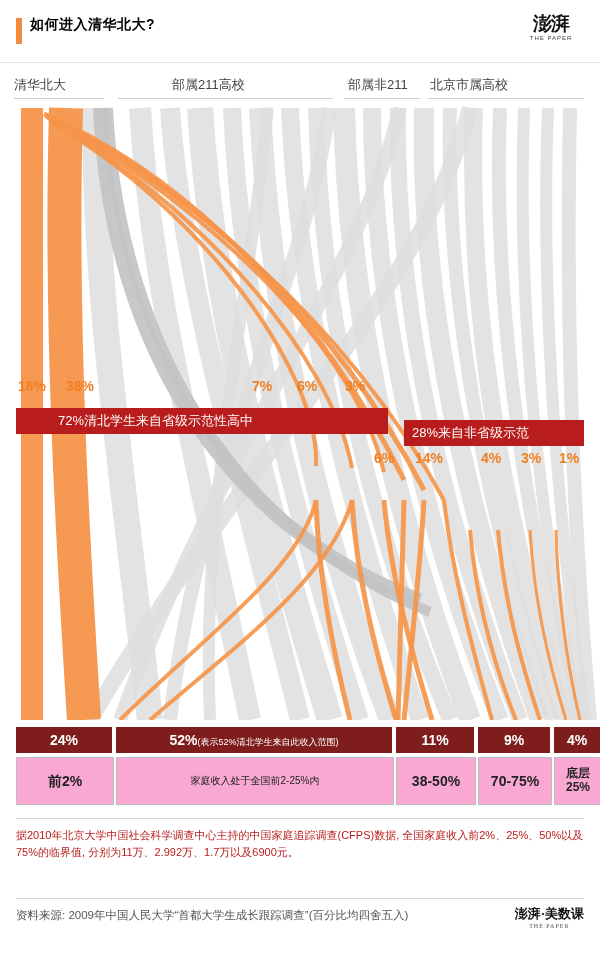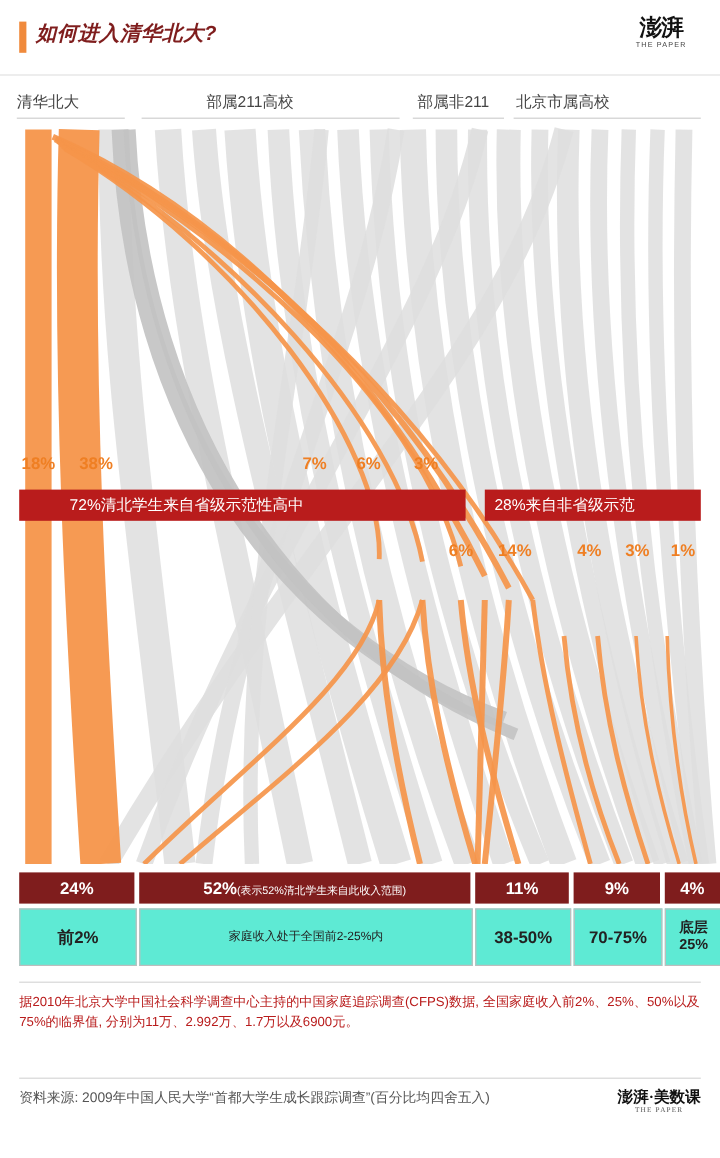--- a/index.html
+++ b/index.html
@@ -14,21 +14,21 @@
   
   .header{
     position:absolute;left:0;top:0;width:600px;height:62px;
     border-bottom:1px solid #e2e2e2;
   }
   .title-bar{
     position:absolute;left:16px;top:18px;width:6px;height:26px;background:#f08a3c;
   }
   .title{
     position:absolute;left:30px;top:16px;
-    font-size:17px;font-weight:bold;color:#7f1d1d;letter-spacing:.5px;font-style:italic;
+    font-size:14px;font-weight:bold;color:#000000;letter-spacing:.5px;
   }
   .logo{
     position:absolute;right:16px;top:14px;width:66px;height:34px;
     color:#111;font-size:9px;text-align:center;line-height:1.1;
   }
   .logo .cn{font-size:19px;font-weight:bold;letter-spacing:-1px;font-family:"Liberation Serif",serif;}
   .logo .en{font-size:6px;letter-spacing:1px;color:#444;}
 
   
   .col-head{
@@ -57,21 +57,21 @@
   .income{
     position:absolute;left:16px;top:727px;width:568px;height:78px;
   }
   .inc-top{
     position:absolute;top:0;height:26px;background:#7f1d1d;color:#fff;
     font-size:14px;font-weight:bold;text-align:center;line-height:26px;
     white-space:nowrap;overflow:hidden;
   }
   .inc-top .note{font-size:9px;font-weight:normal;}
   .inc-box{
-    position:absolute;top:30px;height:46px;background:#5eead4;border:1px solid #bdbdbd;
+    position:absolute;top:30px;height:46px;background:#f9a8d4;border:1px solid #bdbdbd;
     font-size:14px;font-weight:bold;color:#222;text-align:center;
     display:flex;align-items:center;justify-content:center;line-height:1.15;
   }
   .inc-box.small{font-size:12px;}
   .inc-box.note{font-weight:normal;font-size:10px;}
 
   
   .foot{
     position:absolute;left:16px;top:818px;width:568px;
     font-size:11px;line-height:1.55;color:#b91c1c;
@@ -183,21 +183,21 @@
 </svg>
 </div>
 
 <div class="pct" style="left:18px;top:378px;">18%</div>
 <div class="pct" style="left:66px;top:378px;">38%</div>
 <div class="pct" style="left:252px;top:378px;">7%</div>
 <div class="pct" style="left:297px;top:378px;">6%</div>
 <div class="pct" style="left:345px;top:378px;">3%</div>
 
 <div class="band" style="left:16px;top:408px;width:372px;padding-left:42px;box-sizing:border-box;">72%清北学生来自省级示范性高中</div>
-<div class="band" style="left:404px;top:408px;width:180px;padding-left:8px;box-sizing:border-box;">28%来自非省级示范</div>
+<div class="band" style="left:404px;top:420px;width:180px;padding-left:8px;box-sizing:border-box;">28%来自非省级示范</div>
 
 <div class="pct" style="left:374px;top:450px;">6%</div>
 <div class="pct" style="left:415px;top:450px;">14%</div>
 <div class="pct" style="left:481px;top:450px;">4%</div>
 <div class="pct" style="left:521px;top:450px;">3%</div>
 <div class="pct" style="left:559px;top:450px;">1%</div>
 
 <div class="income">
 
   <div class="inc-top" style="left:0;width:96px;">

